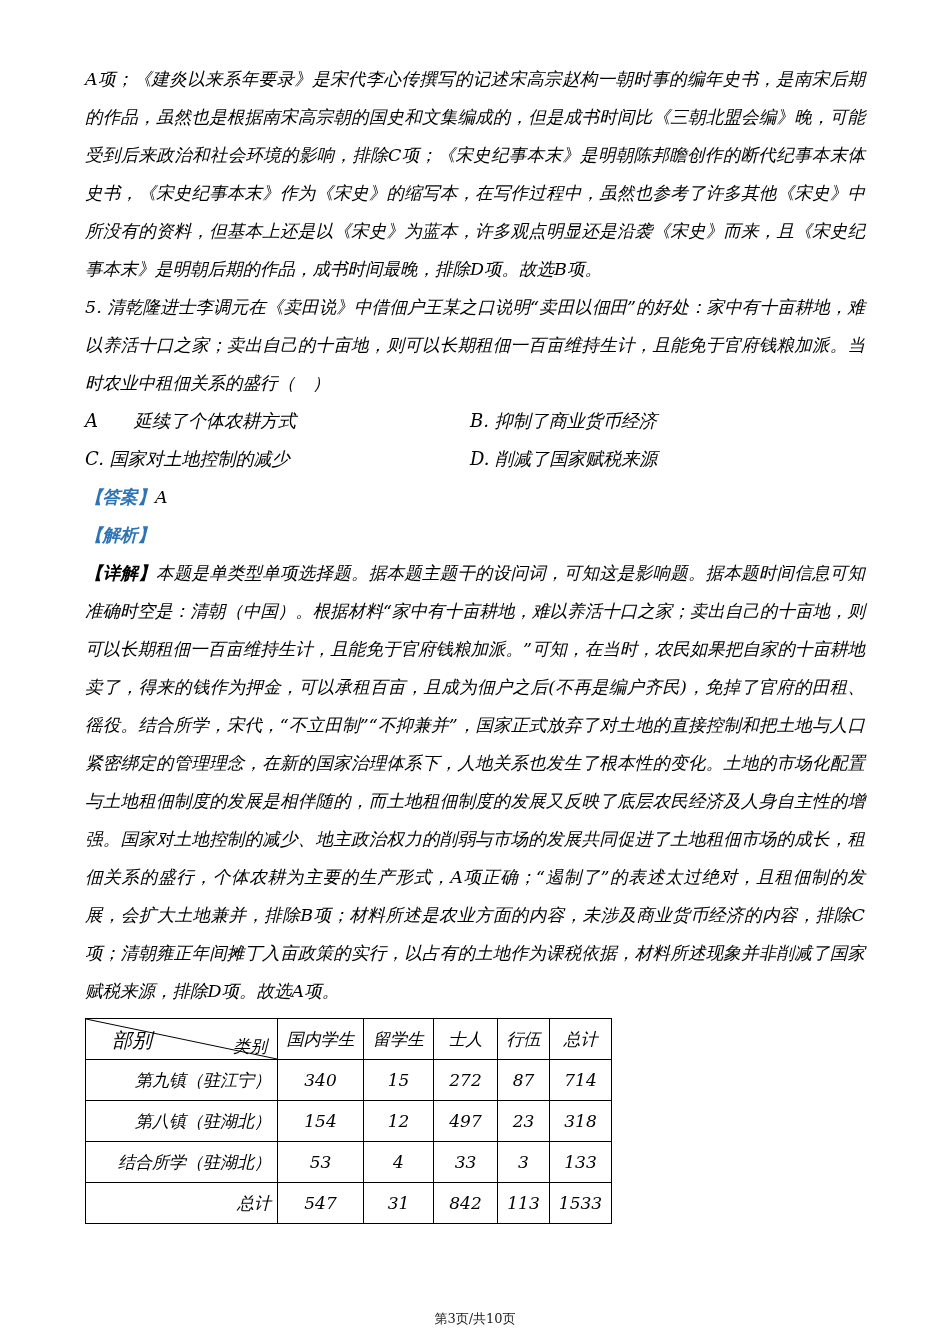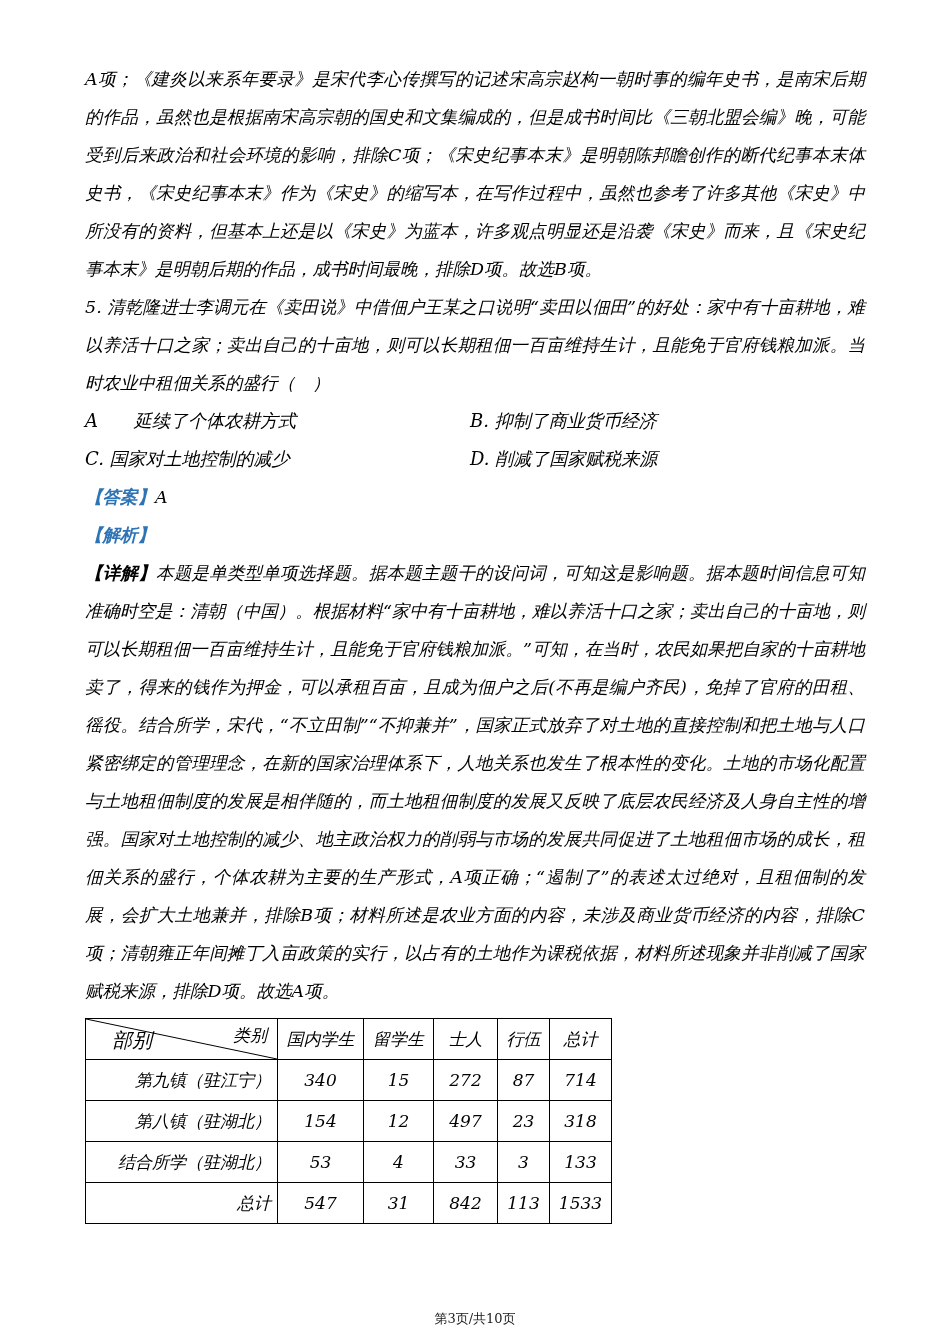--- a/index.html
+++ b/index.html
@@ -74,21 +74,21 @@
     height: 60px;
   }
   td.corner svg.diag {
     position: absolute;
     top: 0; left: 0;
     width: 100%; height: 100%;
     display: block;
   }
   .corner-top {
     position: absolute;
-    top: 5px; right: 10px;
+    top: 16px; right: 10px;
     font-size: 17px;
   }
   .corner-bottom {
     position: absolute;
     bottom: 5px; left: 10px;
     font-size: 20px;
     margin-left: 16px;
   }
   .footer {
     position: absolute;

